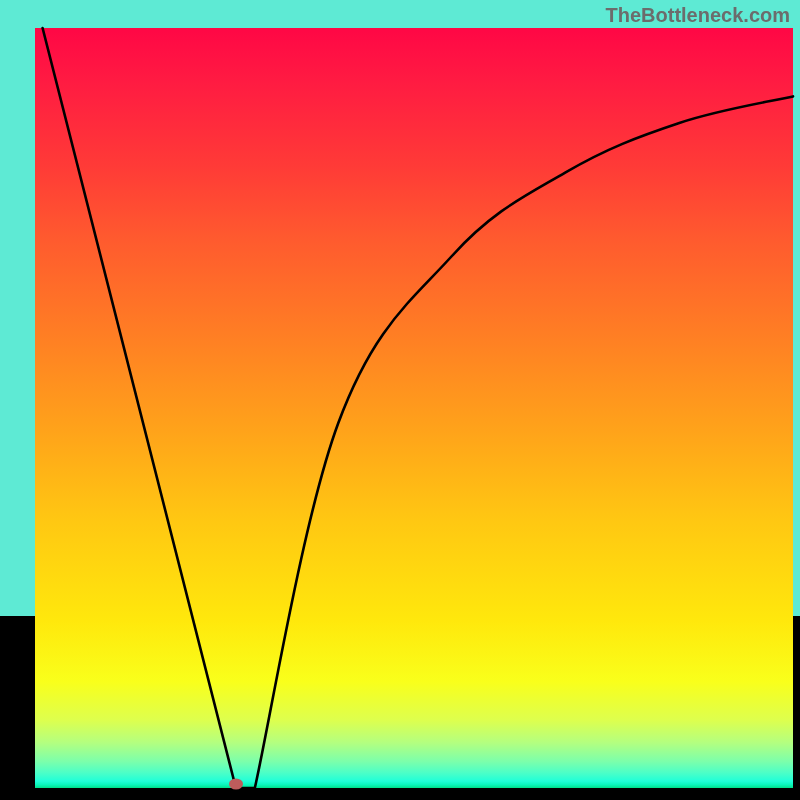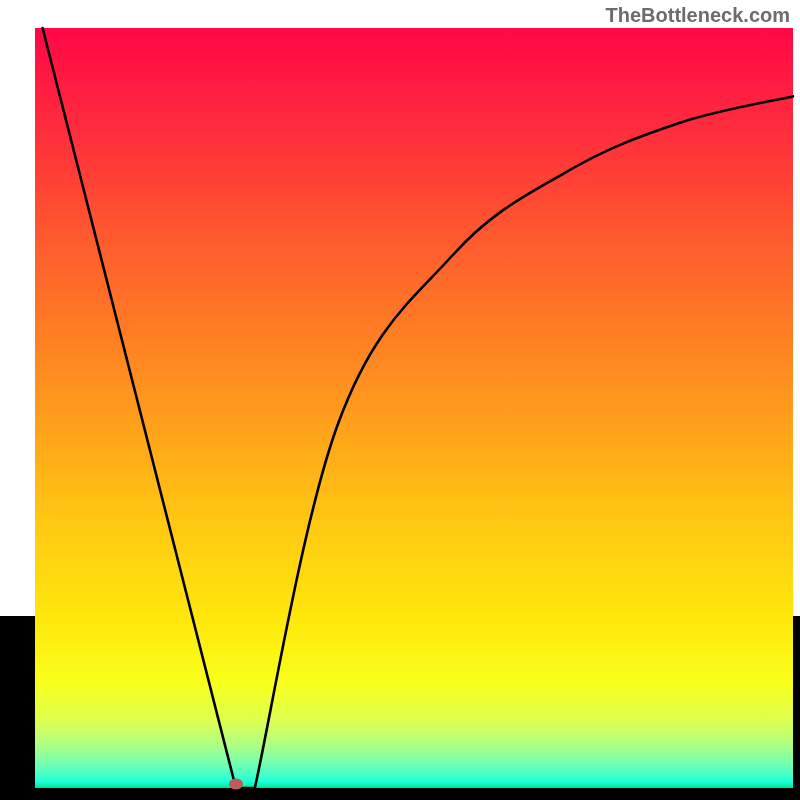--- a/index.html
+++ b/index.html
@@ -7,21 +7,21 @@
     padding: 0;
     width: 800px;
     height: 800px;
     background: #000;
     font-family: Arial, Helvetica, sans-serif;
   }
   .frame {
     position: relative;
     width: 800px;
     height: 616px;
-    background: #ffffff;
+    background: #5eead4;
   }
   .source {
     position: absolute;
     top: 4px;
     right: 10px;
     color: #6c6c6c;
     font-size: 20px;
     font-weight: 600;
     z-index: 10;
   }

